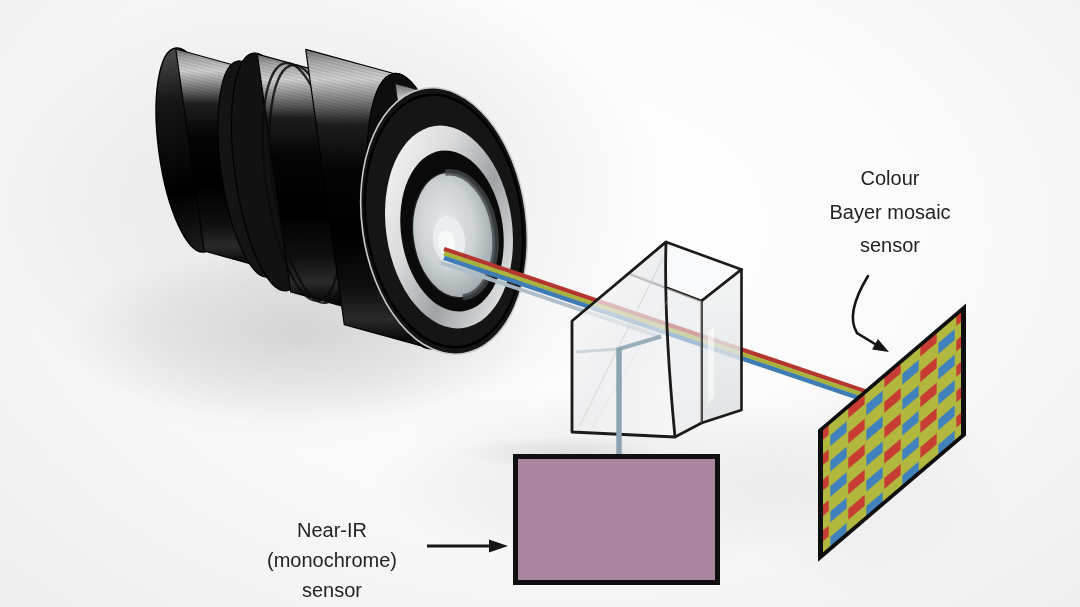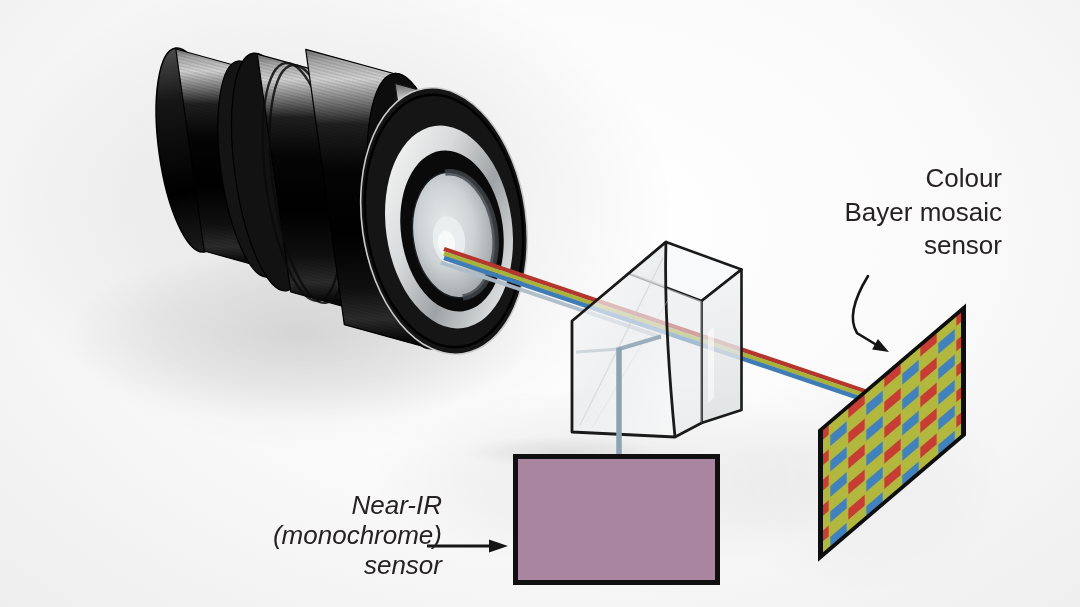--- a/index.html
+++ b/index.html
@@ -5,27 +5,27 @@
   html,body{margin:0;padding:0;background:#e9e9e9;}
   .stage{
     position:relative;width:1080px;height:607px;overflow:hidden;
     background:radial-gradient(ellipse at 52% 38%, #ffffff 0%, #fbfbfb 45%, #eeeeee 100%);
     font-family:"Liberation Sans", sans-serif;
   }
   .stage svg{position:absolute;left:0;top:0;}
   .label{
     position:absolute;
     color:var(--text,#262223);
-    font-size:26px;
-    text-align:right;
+    font-size:20px;
+    text-align:center;
     white-space:pre-line;
   }
   .label-prism{left:603px;top:198px;width:130px;line-height:32px;}
   .label-bayer{left:778px;top:162px;width:224px;line-height:33.5px;}
-  .label-nearir{left:222px;top:490px;width:220px;line-height:30px;font-style:italic;}
+  .label-nearir{left:222px;top:515px;width:220px;line-height:30px;}
 </style>
 </head>
 <body>
 
 <div class="stage">
 
 <svg width="1080" height="607" viewBox="0 0 1080 607">
   <defs>
     <linearGradient id="barrel" x1="0" y1="0" x2="0" y2="1">
       <stop offset="0%" stop-color="#6e6e6e"></stop>

